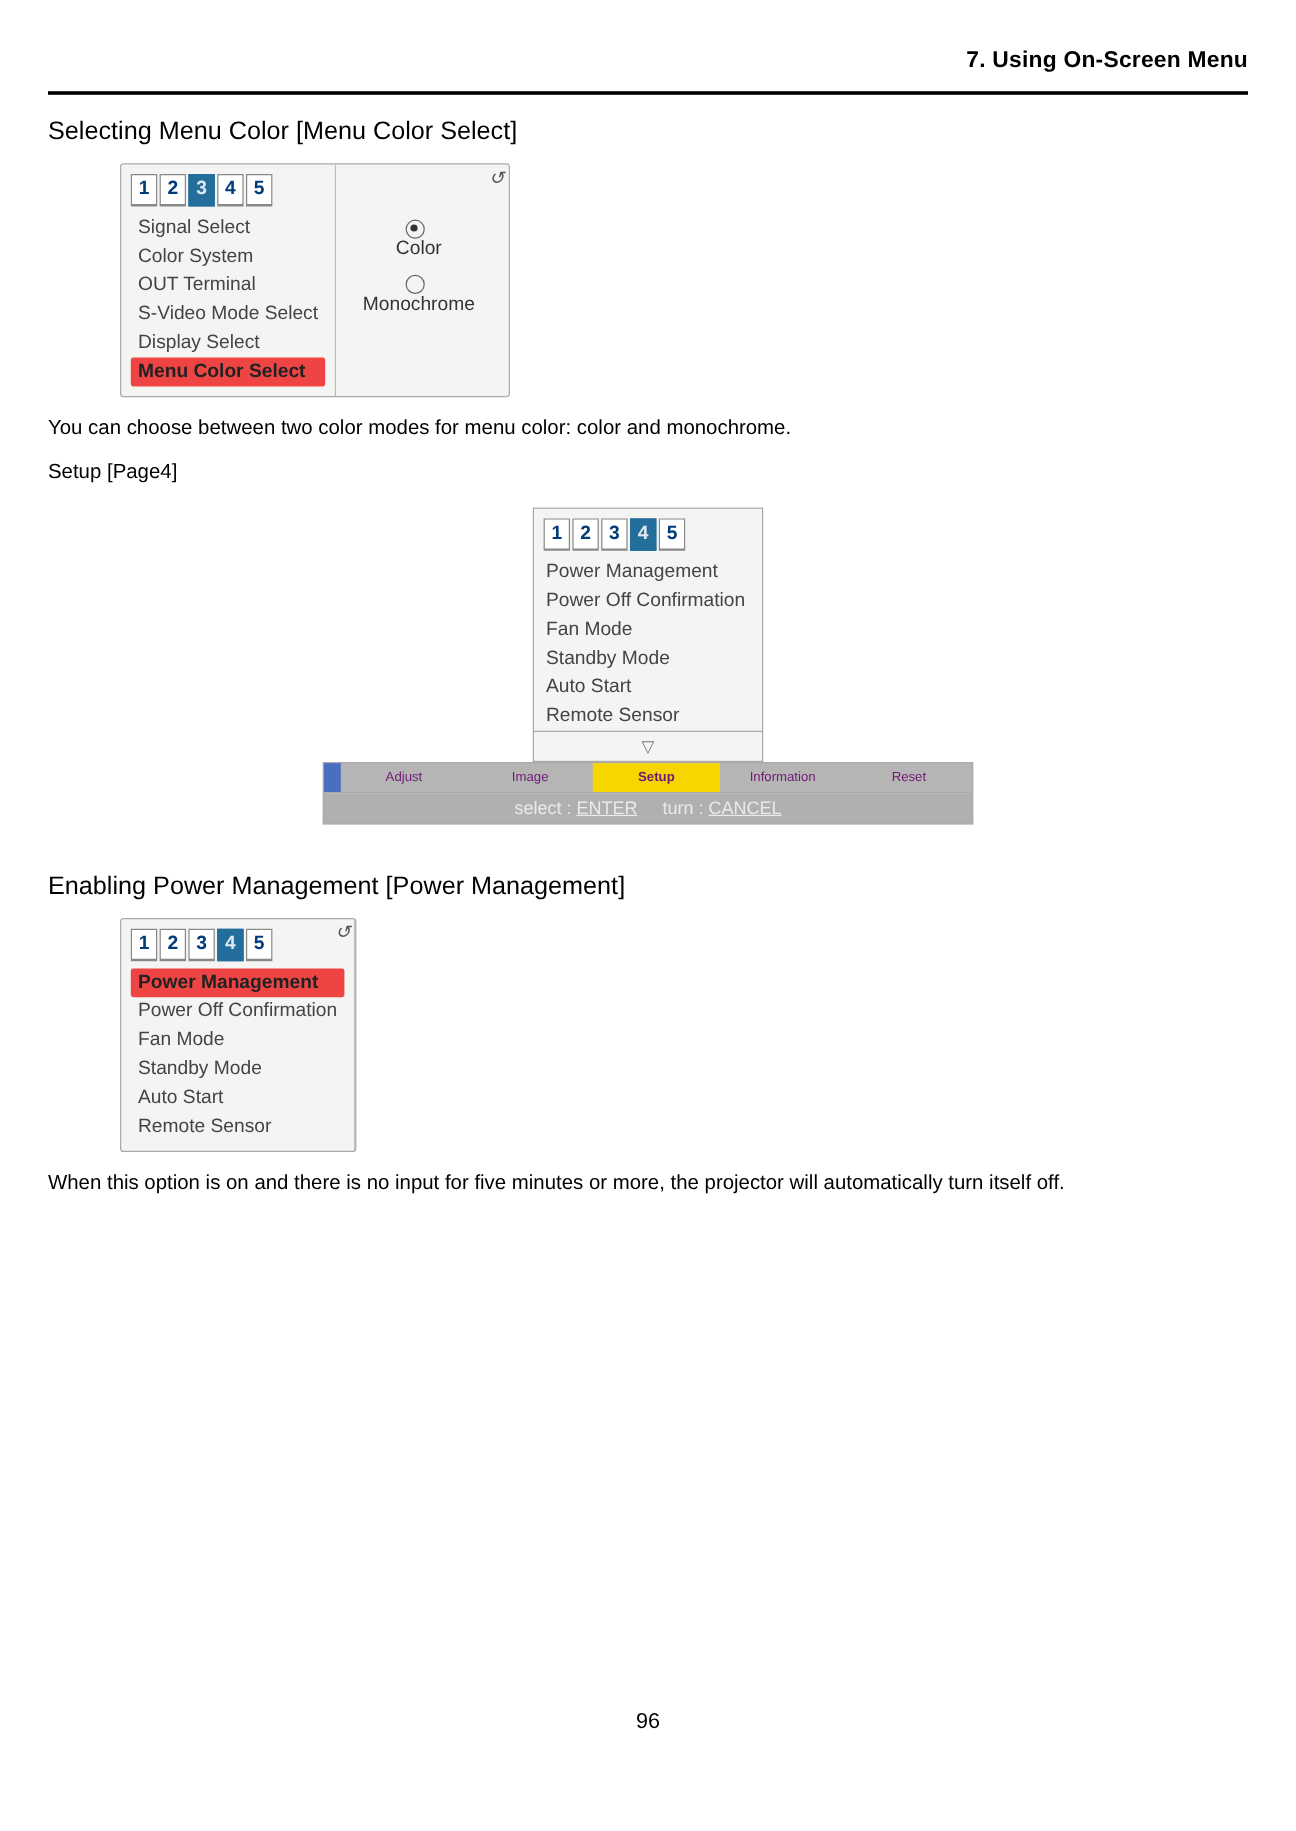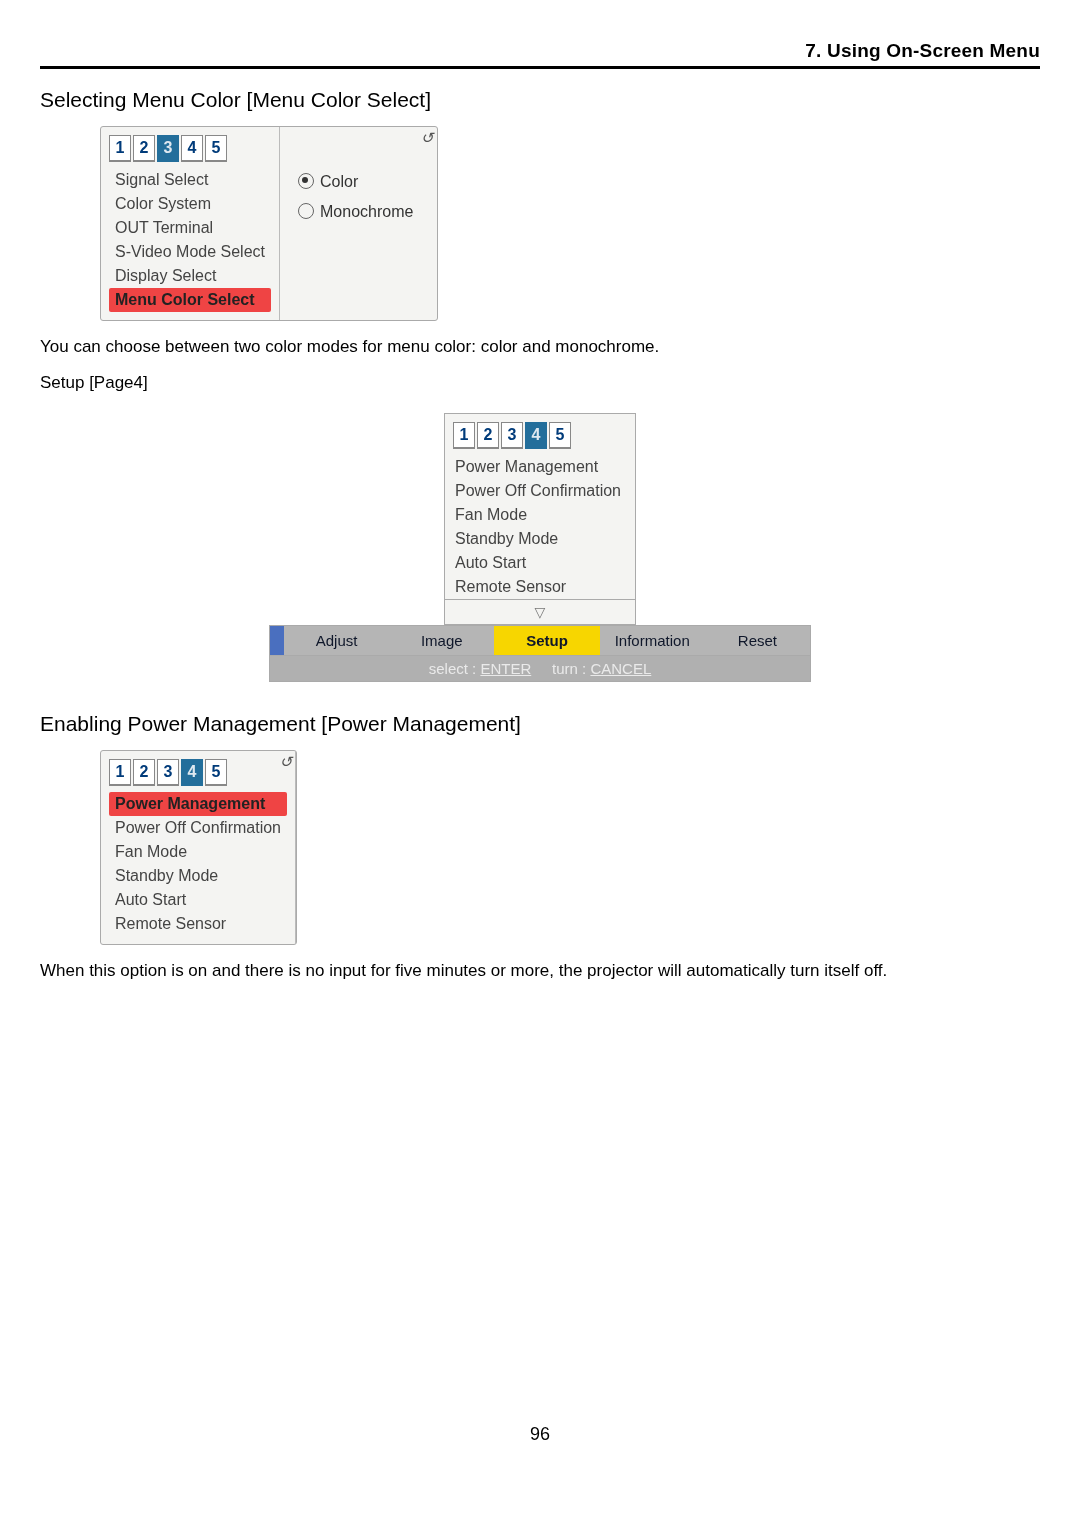--- a/index.html
+++ b/index.html
@@ -13,21 +13,21 @@
     margin: 0 auto;
     padding: 40px;
     position: relative;
     min-height: 1400px;
   }
   .top-header {
     border-bottom: 3px solid #000;
     text-align: right;
     font-weight: 900;
     font-size: 19px;
-    padding-bottom: 4px;
+    padding-bottom: 14px;
     margin-bottom: 19px;
     font-family: Arial, Helvetica, sans-serif;
     letter-spacing: 0.2px;
   }
   .section-h {
     font-weight: 400;
     font-size: 21px;
     margin: 10px 0 14px 0;
   }
   .body-text {
@@ -89,24 +89,25 @@
     padding: 3px 6px;
     white-space: nowrap;
   }
   .menu-item.hl {
     background: #ef4444;
     color: #222;
     font-weight: 700;
     border-radius: 2px;
   }
   .radio-row {
-    display: flex; align-items: flex-start;
+    display: flex; align-items: center;
     padding: 6px 4px;
     font-size: 16px;
     color: #333;
+    flex-direction: column;
   }
   .radio-dot {
     display:inline-block;
     width:14px;height:14px;
     border:1px solid #666;
     border-radius:50%;
     margin-right:6px;
     position:relative;
   }
   .radio-dot.sel::after{
@@ -140,21 +141,21 @@
   }
   .menu-bar {
     width: 540px;
     background:#b5b5b5;
     border:1px solid #aaa;
     display:flex;
     position:relative;
   }
   .menu-bar .left-strip{width:14px;background:#4a6fbf;}
   .menu-bar .cells{flex:1;display:flex;}
-  .menu-bar .cell{flex:1;text-align:center;padding:6px 0;font-size:15px;color:#0f172a;}
+  .menu-bar .cell{flex:1;text-align:center;padding:6px 0;font-size:11px;color:#701a75;}
   .menu-bar .cell.hl{background:#f7d600;font-weight:600;}
   .hint-bar{
     width:540px;
     background:#b0b0b0;
     text-align:center;
     padding:4px 0;
     font-size:15px;color:#eaeaea;
     border-left:1px solid #aaa;border-right:1px solid #aaa;border-bottom:1px solid #aaa;
   }
   .hint-bar u{text-decoration:underline;}
@@ -233,21 +234,21 @@
         <div class="cell">Reset</div>
       </div>
     </div>
     <div class="hint-bar">
       <span>select : </span><u>ENTER</u>
       &nbsp;&nbsp;&nbsp;
       <span>turn : </span><u>CANCEL</u>
     </div>
   </div>
 
-  <div class="section-h" style="margin-top:30px;">Enabling Power Management [Power Management]</div>
+  <div class="section-h" style="margin-top:40px;">Enabling Power Management [Power Management]</div>
 
   <div class="fig3-wrap">
     <div class="osd">
       <span class="corner">↺</span>
       <div class="left">
         <div class="tabs-row">
           <div class="tab-num">1</div>
           <div class="tab-num">2</div>
           <div class="tab-num">3</div>
           <div class="tab-num active">4</div>

